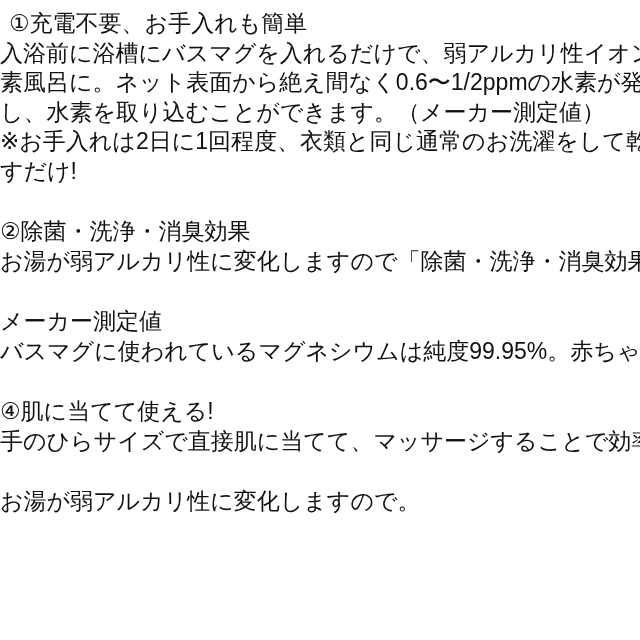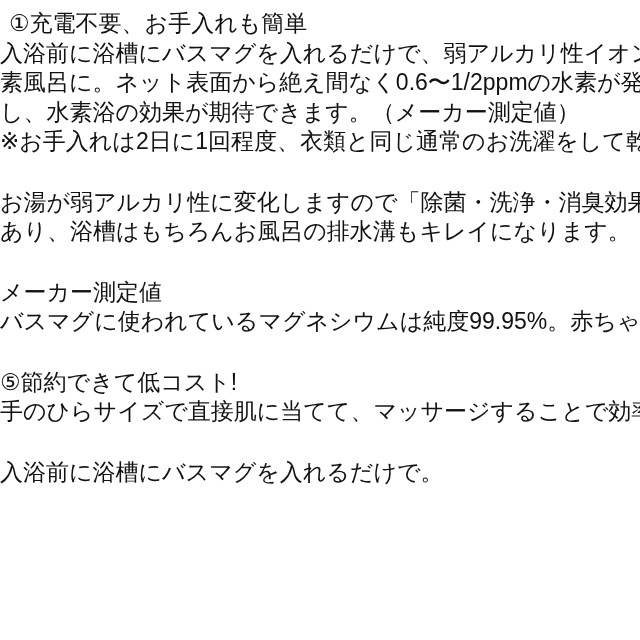--- a/index.html
+++ b/index.html
@@ -39,36 +39,37 @@
 </style>
 </head>
 <body>
 
 <main class="page">
 
   <section class="sec">
     <div class="line heading indent-first">①充電不要、お手入れも簡単</div>
     <div class="line">入浴前に浴槽にバスマグを入れるだけで、弱アルカリ性イオンの水</div>
     <div class="line">素風呂に。ネット表面から絶え間なく0.6〜1/2ppmの水素が発生</div>
-    <div class="line">し、水素浴の効果が期待できます。（メーカー測定値）</div>
+    <div class="line">し、水素を取り込むことができます。（メーカー測定値）</div>
     <div class="line">※お手入れは2日に1回程度、衣類と同じ通常のお洗濯をして乾か</div>
+    <div class="line">すだけ!</div>
   </section>
 
   <section class="sec">
+    <div class="line heading">②除菌・洗浄・消臭効果</div>
     <div class="line">お湯が弱アルカリ性に変化しますので「除菌・洗浄・消臭効果」が</div>
-    <div class="line">あり、浴槽はもちろんお風呂の排水溝もキレイになります。</div>
   </section>
 
   <section class="sec">
     <div class="line heading">メーカー測定値</div>
     <div class="line">バスマグに使われているマグネシウムは純度99.95%。赤ちゃんや</div>
   </section>
 
   <section class="sec">
-    <div class="line heading">⑤節約できて低コスト!</div>
+    <div class="line heading">④肌に当てて使える!</div>
     <div class="line">手のひらサイズで直接肌に当てて、マッサージすることで効率的に</div>
   </section>
 
   <section class="sec">
-    <div class="line">入浴前に浴槽にバスマグを入れるだけで。</div>
+    <div class="line">お湯が弱アルカリ性に変化しますので。</div>
   </section>
 
 </main>
 
 </body></html>

